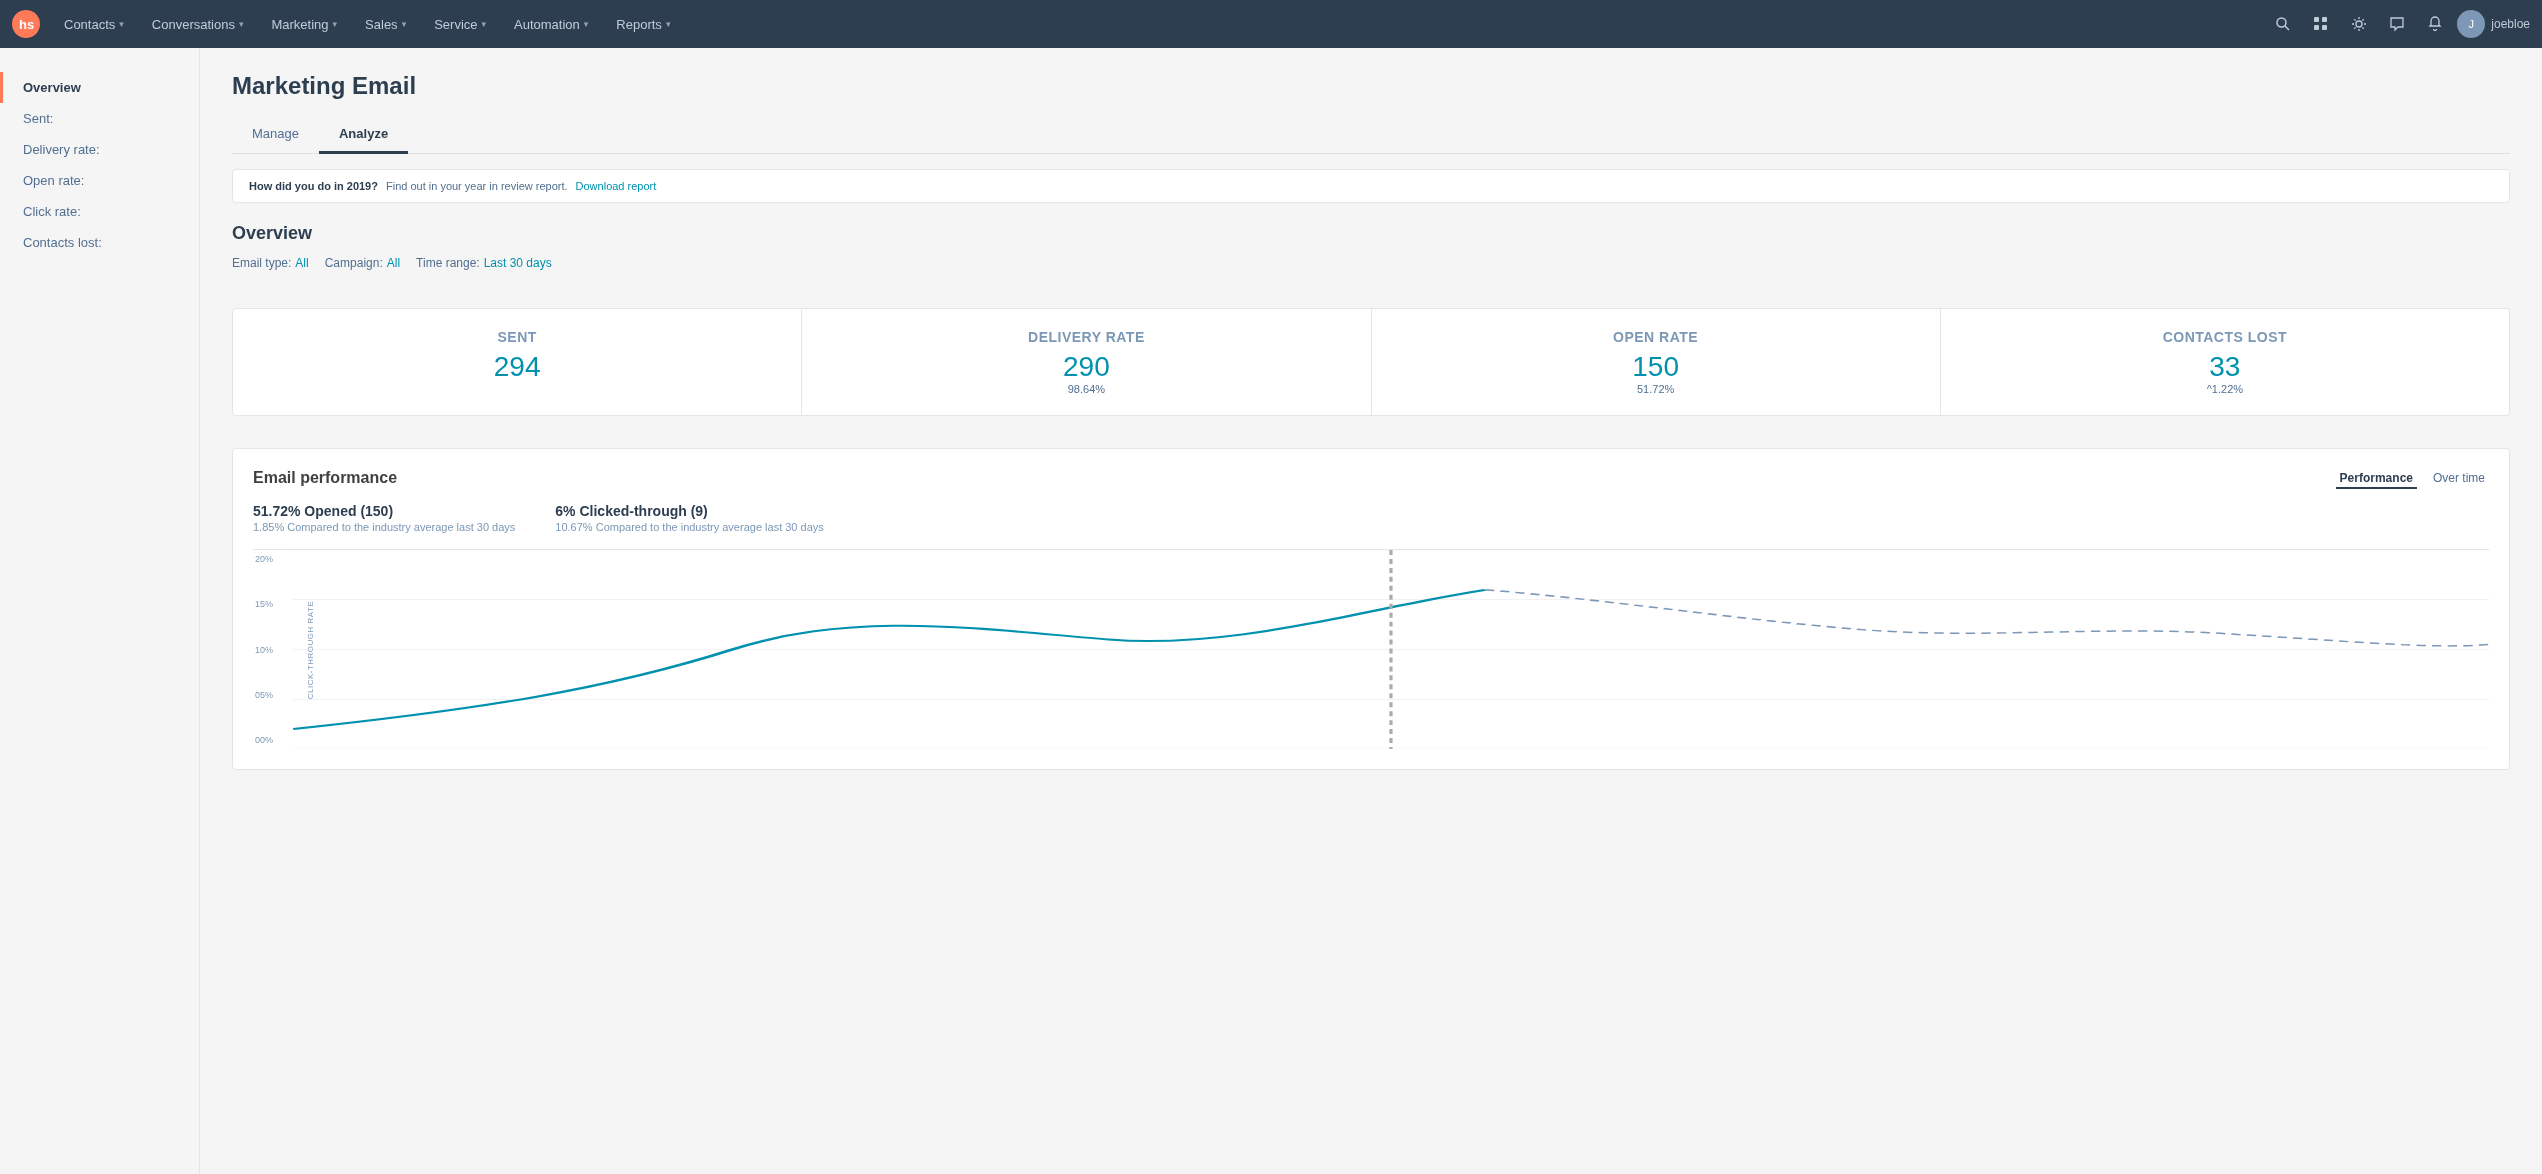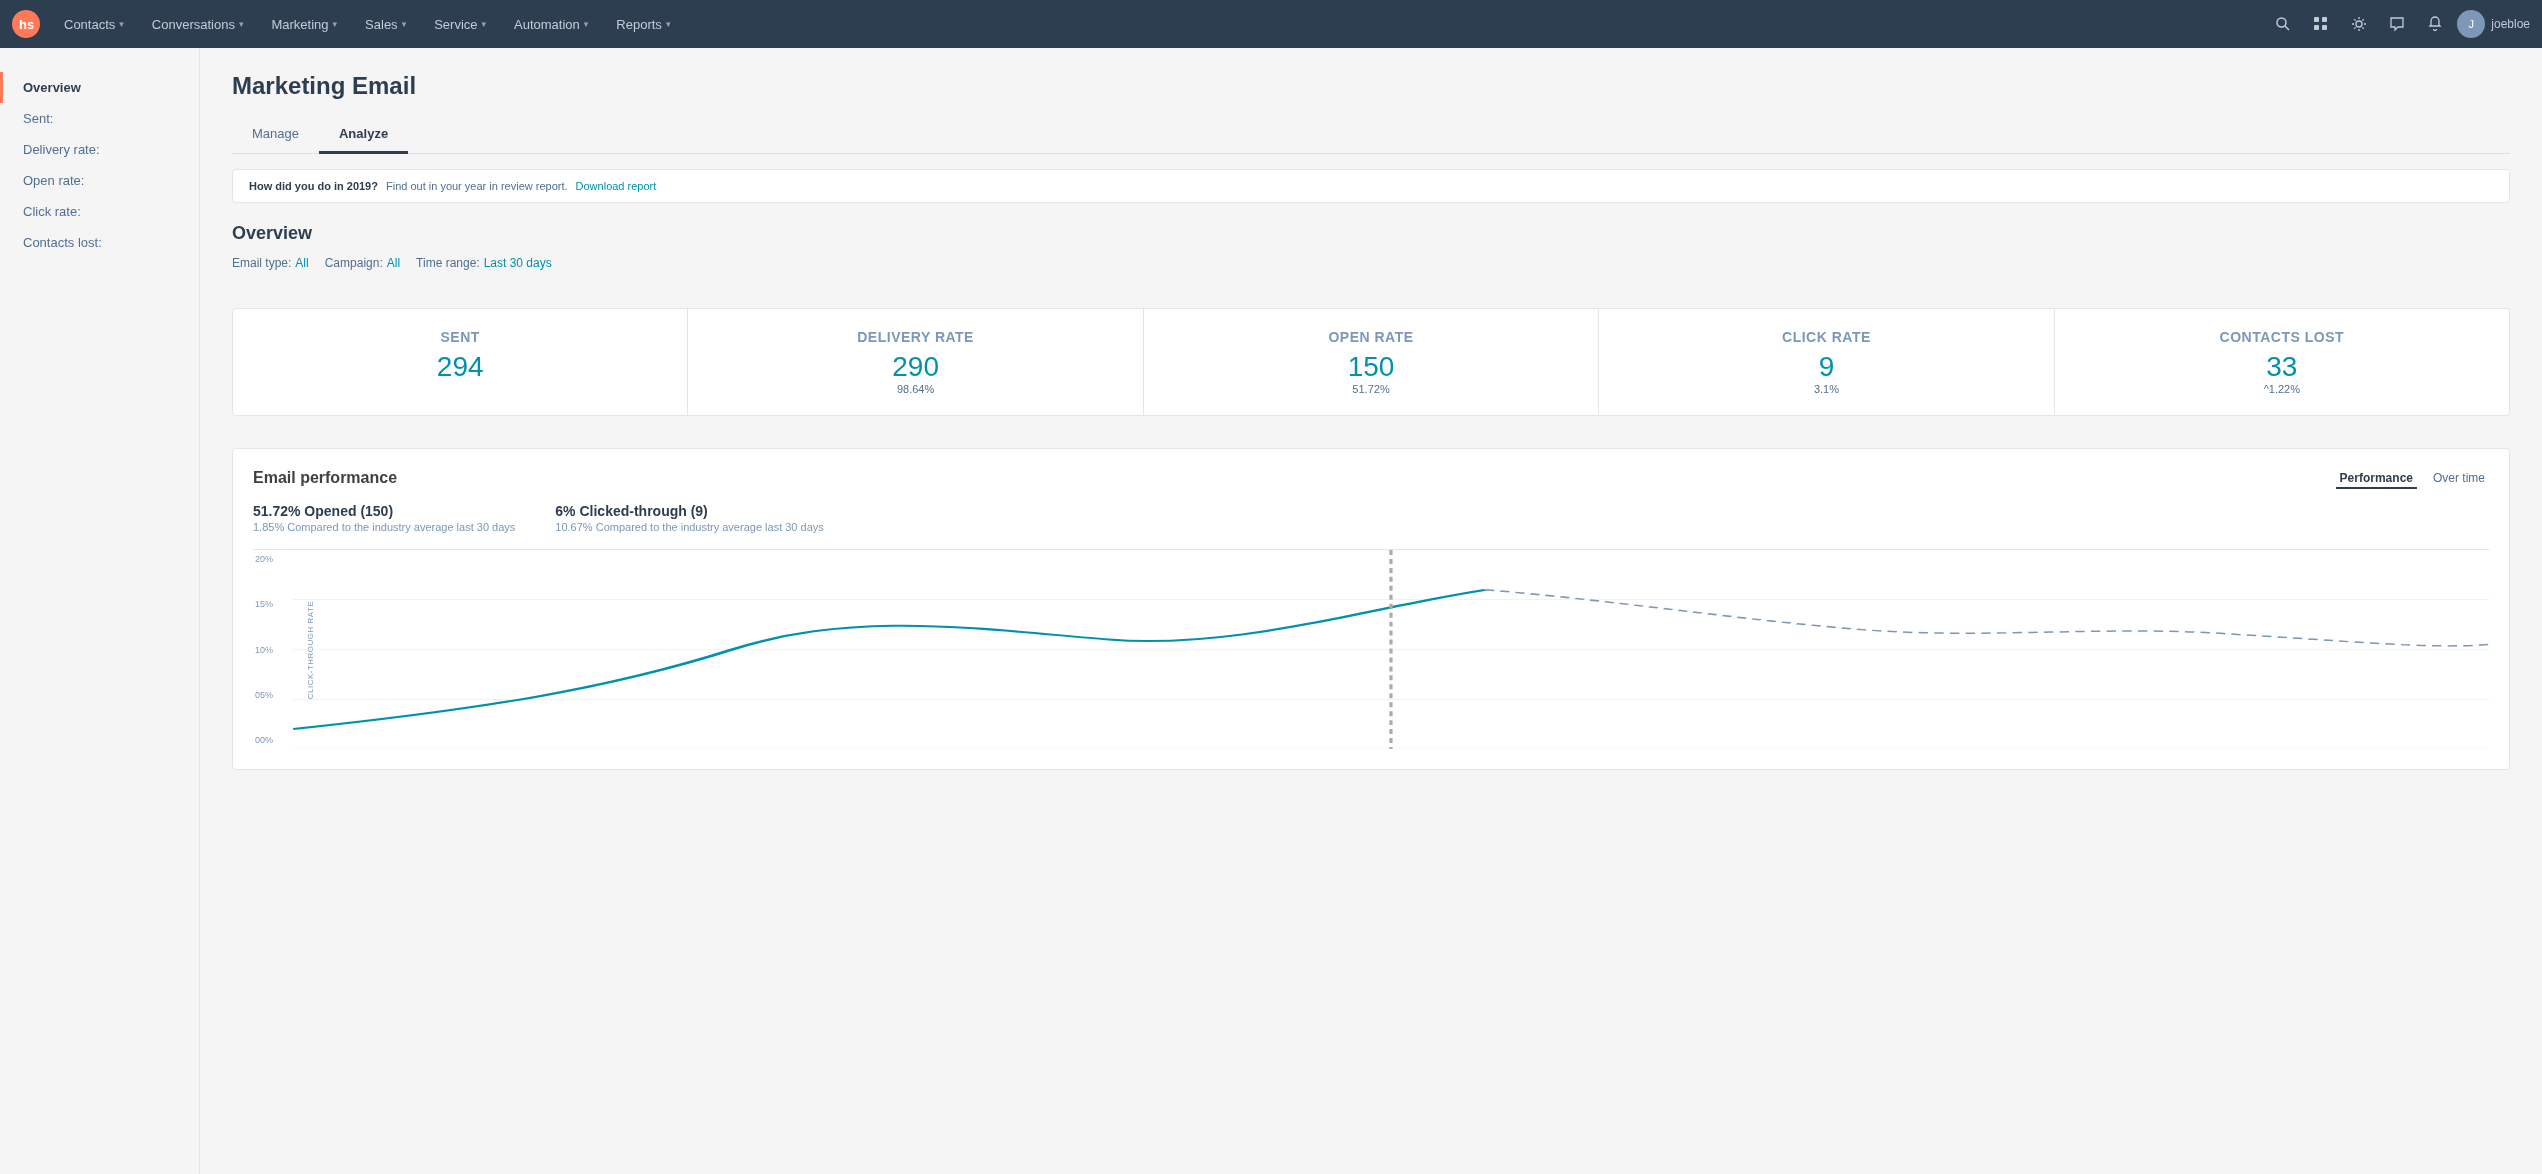--- a/index.html
+++ b/index.html
@@ -428,25 +428,20 @@
       </div>
       <div class="stat-item">
         <div class="stat-label">DELIVERY RATE</div>
         <div class="stat-value">290</div>
         <div class="stat-sub">98.64%</div>
       </div>
       <div class="stat-item">
         <div class="stat-label">OPEN RATE</div>
         <div class="stat-value">150</div>
         <div class="stat-sub">51.72%</div>
-      </div>
-      <div class="stat-item">
-        <div class="stat-label">CLICK RATE</div>
-        <div class="stat-value">9</div>
-        <div class="stat-sub">3.1%</div>
       </div>
       <div class="stat-item">
         <div class="stat-label">CONTACTS LOST</div>
         <div class="stat-value">33</div>
         <div class="stat-sub">^1.22%</div>
       </div>
     </div>
 
     <div class="email-performance-section">
       <div style="display:flex;align-items:flex-start;justify-content:space-between;">

